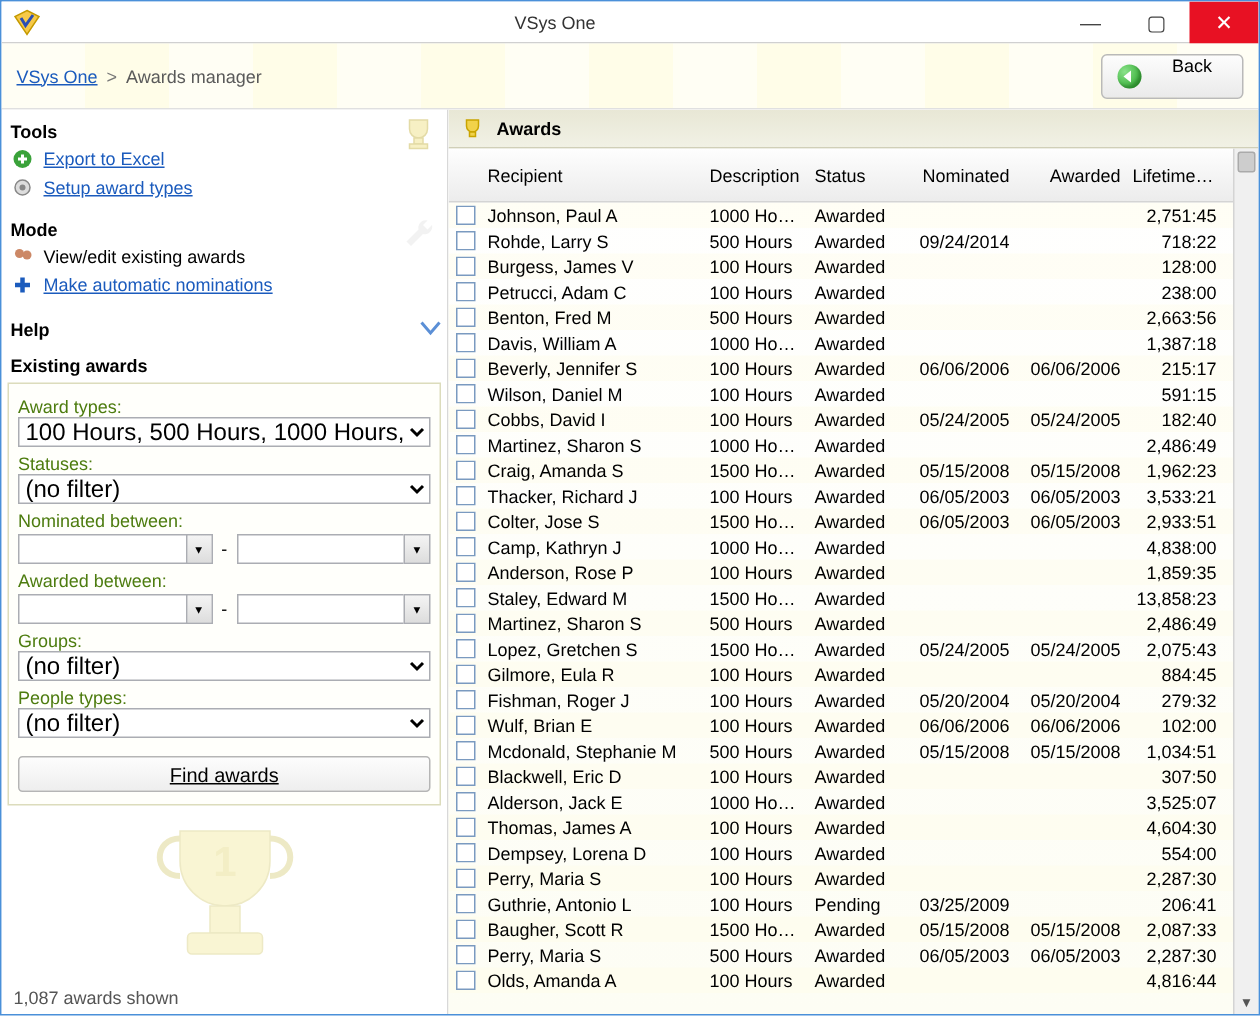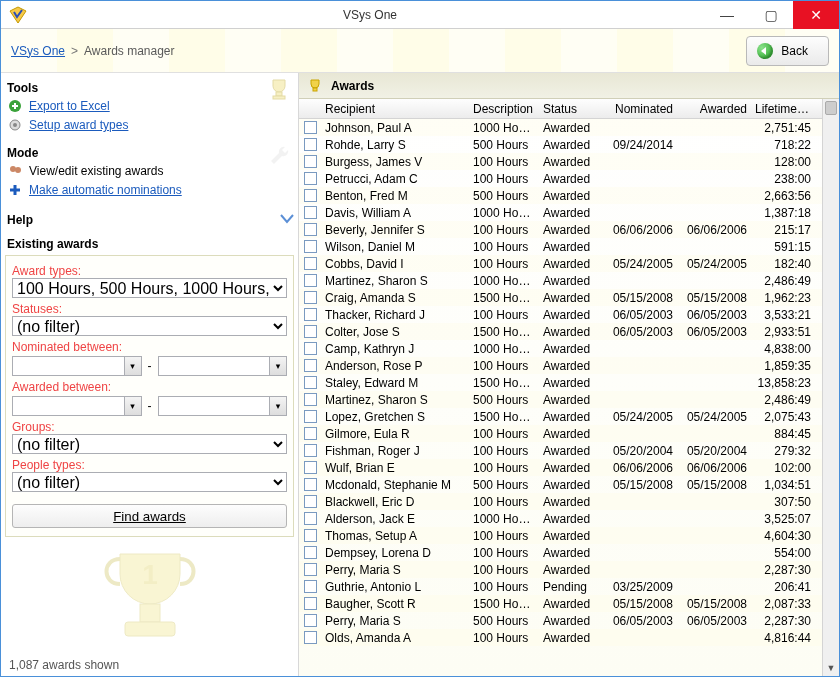--- a/index.html
+++ b/index.html
@@ -53,26 +53,26 @@
     padding: 0 10px;
     background: repeating-linear-gradient(90deg, #fffef4 0 56px, #fffde8 56px 112px);
     border-bottom: 1px solid #e0e0e0;
   }
   .crumbbar .crumb { color: #5a5a5a; }
   .crumbbar a { color: #1b5bbd; text-decoration: underline; cursor:pointer; }
   .crumbbar .chev { margin: 0 6px; color:#777; }
   .crumbbar .spacer { flex:1; }
   .backbtn {
     height: 30px;
-    padding: 0 20px 0 34px;
+    padding: 0 20px 0 46px;
     border: 1px solid #b9b9b9;
     border-radius: 4px;
     background: linear-gradient(#fdfdfd,#eaeaea);
     position: relative;
-    display:flex;align-items:center;
+    display:flex;align-items:flex-start;
     font-size:12px;
   }
   .backbtn::before {
     content:"";
     position:absolute; left:10px; top:50%; transform:translateY(-50%);
     width:16px;height:16px;border-radius:50%;
     background: radial-gradient(circle at 30% 30%, #8be28b, #1a9c1a);
     box-shadow: inset -2px -2px 2px rgba(0,0,0,0.2);
   }
   .backbtn::after{
@@ -109,21 +109,21 @@
   .chev-down {
     width:14px;height:10px;
   }
   .chev-down svg{display:block;}
   .panel {
     border:1px solid #dcdcbc;
     background:#fffffb;
     padding:4px 6px 8px 6px;
     margin-top:2px;
   }
-  .panel label { display:block; margin-top:4px; color:#ef4444; }
+  .panel label { display:block; margin-top:4px; color:#4d7c0f; }
   .panel select, .panel input[type=text] {
     width:100%; height:20px;
     font-size:16px;
     border:1px solid #abadb3;
     background:#fff;
   }
   .daterow { display:flex; align-items:center; gap:6px; margin-top:2px;}
   .daterow .dcombo { flex:1; display:flex; }
   .daterow .dcombo input { flex:1; height:20px; border:1px solid #abadb3; border-right:none;}
   .daterow .dcombo button {
@@ -169,21 +169,21 @@
     flex:1;
     overflow:hidden;
     font-size:12px;
   }
   .thead, .trow {
     display:flex;
     align-items:center;
     height:17px;
   }
   .thead {
-    height:20px;
+    height:36px;
     background:linear-gradient(#fefefe,#ececec);
     border-bottom:1px solid #d4d4d4;
     color:#000;
     position:sticky;top:0;
   }
   .th, .td {
     padding:0 4px;
     overflow:hidden;white-space:nowrap;text-overflow:ellipsis;
   }
   .c-chk   { width:22px; flex:none; display:flex;justify-content:center;}
@@ -663,21 +663,21 @@
               <div class="td c-desc">1000 Hours</div>
               <div class="td c-stat">Awarded</div>
               <div class="td c-nom"></div>
               <div class="td c-awd"></div>
               <div class="td c-life">3,525:07</div>
             </div>
             <div class="trow">
               <div class="td c-chk">
                 <span class="chkbox"></span>
               </div>
-              <div class="td c-name">Thomas, Setup A</div>
+              <div class="td c-name">Thomas, James A</div>
               <div class="td c-desc">100 Hours</div>
               <div class="td c-stat">Awarded</div>
               <div class="td c-nom"></div>
               <div class="td c-awd"></div>
               <div class="td c-life">4,604:30</div>
             </div>
             <div class="trow">
               <div class="td c-chk">
                 <span class="chkbox"></span>
               </div>

